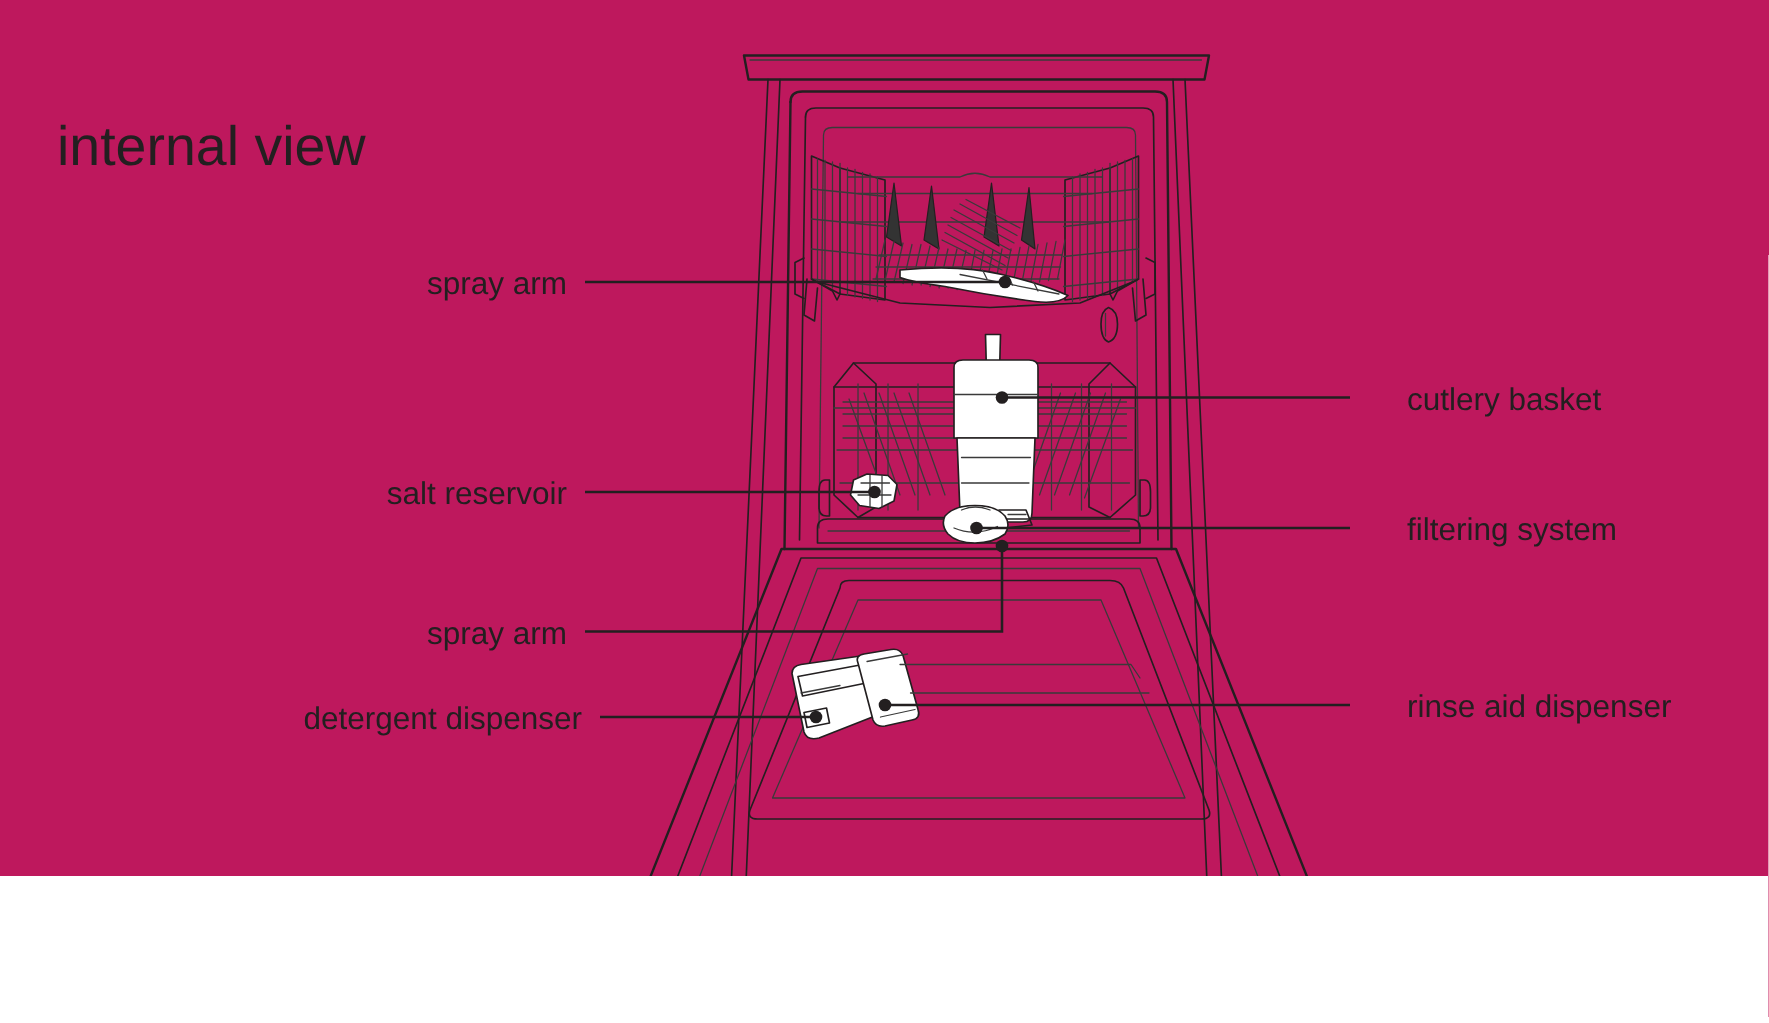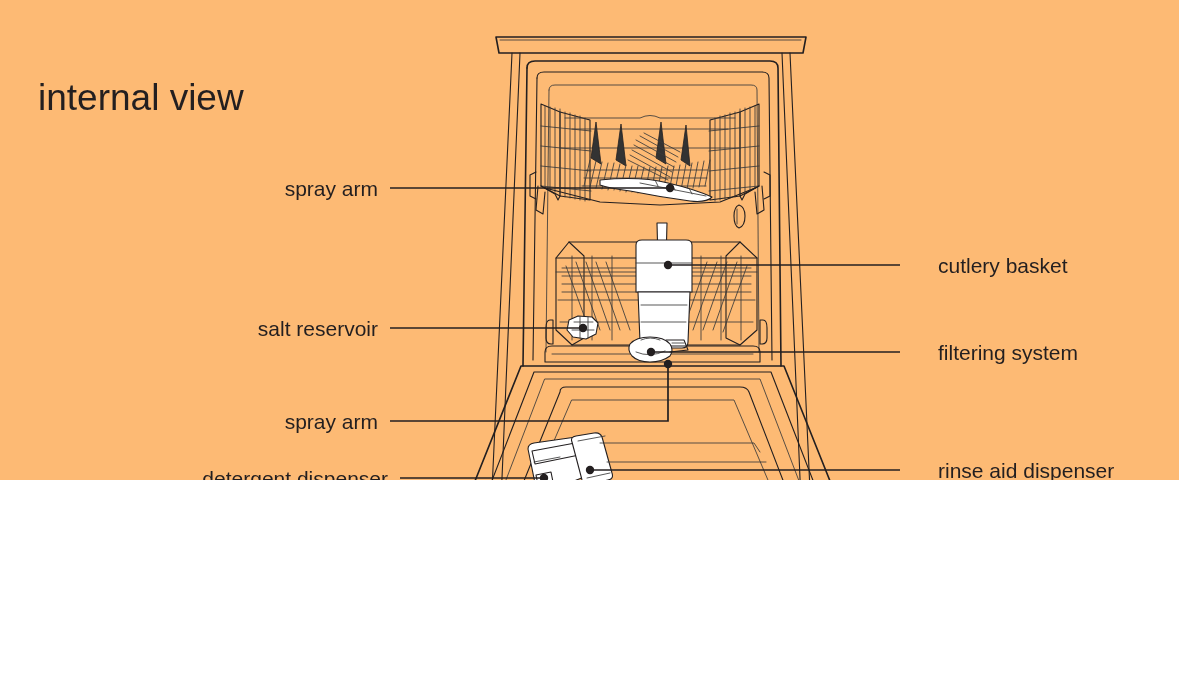--- a/index.html
+++ b/index.html
@@ -3,22 +3,22 @@
 <meta charset="utf-8">
 <style>
   html, body {
     margin: 0;
     padding: 0;
     background: #ffffff;
   }
   #page {
     position: relative;
     width: 1179px;
-    height: 480px;
-    background: #fdba74;
+    height: 584px;
+    background: #be185d;
     font-family: "Liberation Sans", sans-serif;
     overflow: hidden;
   }
   #diagram {
     position: absolute;
     left: 0;
     top: 0;
     width: 1179px;
     height: 682px;
   }

